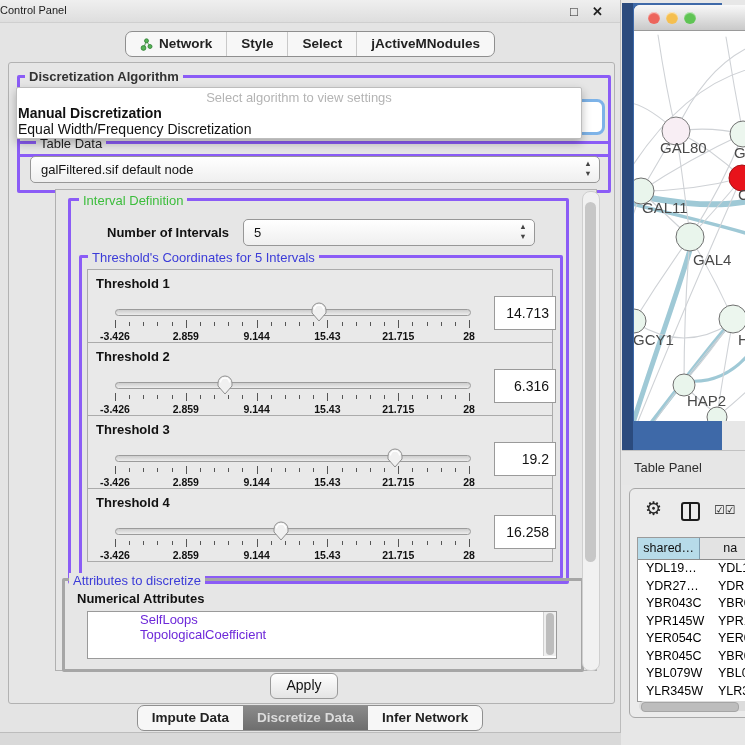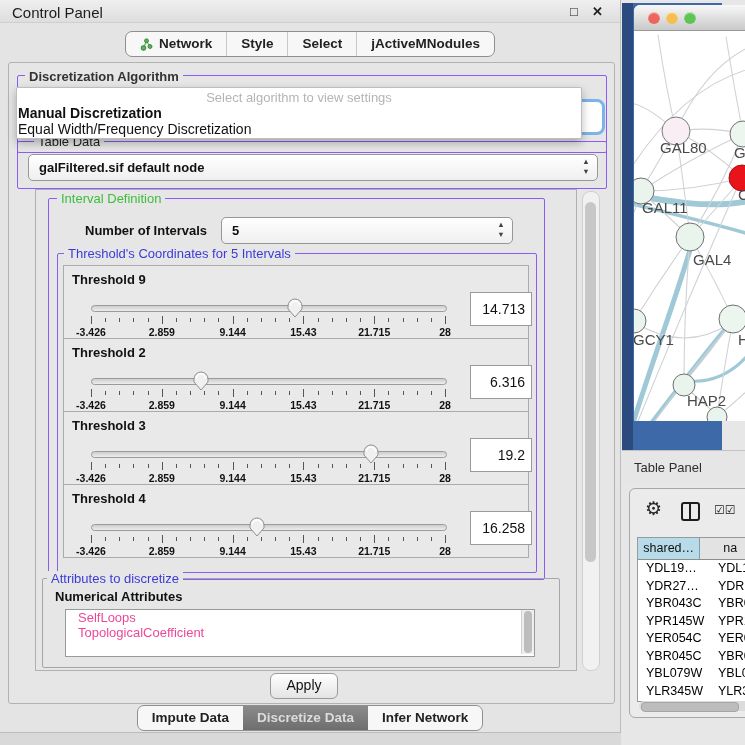--- a/index.html
+++ b/index.html
@@ -3,61 +3,61 @@
 <meta charset="utf-8">
 <style>
   html,body{margin:0;padding:0;}
   body{position:relative;width:745px;height:745px;overflow:hidden;background:#d9d9d9;
        font-family:"Liberation Sans",sans-serif;-webkit-font-smoothing:antialiased;}
   .abs{position:absolute;}
 
   
   .cp{left:0;top:0;width:620px;height:732px;background:#e4e4e4;border:1px solid #bcbcbc;border-left:none;border-top:none;}
   .cp-titlebar{left:0;top:0;width:620px;height:22px;background:linear-gradient(#efefef,#dedede);border-bottom:1px solid #cfcfcf;}
-  .cp-title{left:12px;top:4px;font-size:15px;color:#1c1c1c;text-align:center;}
+  .cp-title{left:0;top:4px;font-size:11px;color:#1c1c1c;text-align:center;}
   .win-btn{top:4px;font-size:13px;color:#222;cursor:default;}
   .win-float{left:570px;}
   .win-close{left:592px;font-weight:bold;}
 
   
   .tabbar{display:inline-flex;border:1px solid #8f8f8f;border-radius:7px;overflow:hidden;background:#f7f7f7;height:24px;}
   .tabbar-wrap{left:0;width:620px;display:flex;justify-content:center;}
   .tb-top{top:31px;} .tb-bottom{top:705px;}
   .tab{display:flex;align-items:center;gap:6px;padding:0 14px;font-size:13.5px;font-weight:600;color:#222;line-height:24px;white-space:nowrap;}
   .tab + .tab{border-left:1px solid #c9c9c9;}
   .tab.sel{background:linear-gradient(#8b8b8b,#6e6e6e);color:#dcdcdc;border-left:none;}
   .tab.sel + .tab{border-left:none;}
 
   
   .cp-main{left:8px;top:62px;width:605px;height:640px;background:#e6e6e6;border:1px solid #b2b2b2;border-radius:3px;}
-  .group{position:absolute;border:1px solid #8b5cf6;border-radius:2px;}
+  .group{position:absolute;border:3px solid #8b5cf6;border-radius:2px;}
   .group-label{position:absolute;background:#e6e6e6;padding:0 4px;font-size:13px;white-space:nowrap;}
   .lbl-dark{color:#333;font-weight:bold;}
   .lbl-green{color:#3cbd3c;}
   .lbl-blue{color:#3b3bd8;}
 
   .algo-group{left:8px;top:12px;width:588px;height:76px;}
   .algo-label{left:16px;top:6px;text-align:right;}
 
   .focus-frag{left:554px;top:36px;width:36px;height:30px;border:3px solid #7db3e8;border-radius:8px;background:#fff;z-index:4;}
   .popup{left:7px;top:24px;width:564px;height:50px;background:#ffffff;border:1px solid #bdbdbd;border-radius:2px;
          box-shadow:0 4px 10px rgba(0,0,0,.28);z-index:6;}
   .popup-ph{left:0;top:2px;width:100%;text-align:center;font-size:13px;color:#b4b4b4;}
   .popup-opt{position:absolute;left:1px;width:560px;height:16px;font-size:14px;color:#111;white-space:nowrap;}
   .popup-opt.bold{font-weight:bold;}
 
   .td-group{left:8px;top:78px;width:588px;height:46px;}
   .td-label{left:16px;top:-8px;}
   .combo{position:absolute;background:linear-gradient(#ffffff,#efefef);border:1px solid #979797;border-radius:5px;}
-  .combo-text{position:absolute;left:10px;top:0;font-size:13px;color:#111;line-height:25px;white-space:nowrap;font-weight:bold;}
+  .combo-text{position:absolute;left:10px;top:0;font-size:13px;color:#111;line-height:25px;white-space:nowrap;}
   .spinner{position:absolute;right:5px;top:2px;width:12px;text-align:center;color:#444;}
   .spinner span{display:block;font-size:7.5px;line-height:10px;}
   .td-combo{left:10px;top:12px;width:568px;height:25px;}
 
-  .scrollpanel{left:26px;top:126px;width:540px;height:480px;background:#e6e6e6;border:1px solid #b0b0b0;}
+  .scrollpanel{left:46px;top:126px;width:540px;height:480px;background:#e6e6e6;border:1px solid #b0b0b0;}
   .vscroll{left:573px;top:128px;width:16px;height:478px;background:#f1f1f1;border:1px solid #cfcfcf;border-radius:8px;}
   .vthumb{left:2px;top:10px;width:11px;height:360px;background:#c7c7c7;border-radius:6px;}
 
   .int-group{left:12px;top:8px;width:495px;height:380px;}
   .int-label{left:8px;top:-8px;}
   .noi-label{left:36px;top:24px;font-size:13px;font-weight:bold;color:#111;}
   .noi-combo{left:172px;top:18px;width:290px;height:25px;}
 
   .thr-group{left:8px;top:54px;width:478px;height:318px;}
   .thr-title{left:6px;top:-8px;}
@@ -72,21 +72,21 @@
   .tick.minor{height:4px;top:18px;}
   .tick.major{height:8px;}
   .tick-lab{position:absolute;top:26px;transform:translateX(-50%);font-size:10.5px;font-weight:bold;color:#111;white-space:nowrap;text-align:right;}
   .thr-value{position:absolute;left:406px;top:26px;width:54px;height:32px;background:#fff;border:1px solid #9a9a9a;
              font-size:14px;color:#111;text-align:right;line-height:32px;padding-right:6px;}
 
   .attr-group{left:6px;top:388px;width:516px;height:88px;border-color:#a6a6a6;}
   .attr-label{left:4px;top:-8px;}
   .attr-sub{left:12px;top:10px;font-size:13px;font-weight:bold;color:#111;}
   .listbox{left:22px;top:30px;width:468px;height:46px;background:#fff;border:1px solid #9a9a9a;overflow:hidden;}
-  .list-item{position:relative;font-size:13px;color:#ec4899;line-height:15px;padding-left:12px;white-space:nowrap;}
+  .list-item{position:relative;font-size:13px;color:#6d28d9;line-height:15px;padding-left:12px;white-space:nowrap;margin-left:40px;}
   .list-scroll{left:455px;top:0px;width:12px;height:44px;background:#efefef;border-left:1px solid #d0d0d0;}
   .list-thumb{left:2px;top:1px;width:8px;height:42px;background:#bdbdbd;border-radius:4px;}
 
   .apply-btn{left:261px;top:610px;width:66px;height:24px;background:linear-gradient(#ffffff,#e4e4e4);
              border:1px solid #9a9a9a;border-radius:6px;font-size:14px;color:#111;text-align:center;line-height:22px;}
 
   
   .net-area-bg{left:621px;top:0;width:124px;height:745px;background:#e7e7e7;}
   .net-frame{left:622px;top:3px;width:100px;height:449px;
              background:linear-gradient(90deg,#2b4b7e 0px,#2b4b7e 11px,#3e69a8 11px);}
@@ -184,21 +184,21 @@
           <span class="spinner">
               <span>▲</span>
               <span>▼</span>
             </span>
         </div>
 
         <div class="abs group thr-group">
           <span class="group-label lbl-blue thr-title">Threshold's Coordinates for 5 Intervals</span>
           <div class="thr-stack" id="thr-stack">
               <div class="thr-panel">
-                <div class="thr-label">Threshold 9</div>
+                <div class="thr-label">Threshold 1</div>
                 <div class="sl-zone">
                   <div class="sl-track"></div>
                   <div class="tick major" style="left: 0%;"></div>
                   <div class="tick minor" style="left: 4%;"></div>
                   <div class="tick minor" style="left: 8%;"></div>
                   <div class="tick minor" style="left: 12%;"></div>
                   <div class="tick minor" style="left: 16%;"></div>
                   <div class="tick major" style="left: 20%;"></div>
                   <div class="tick minor" style="left: 24%;"></div>
                   <div class="tick minor" style="left: 28%;"></div>

